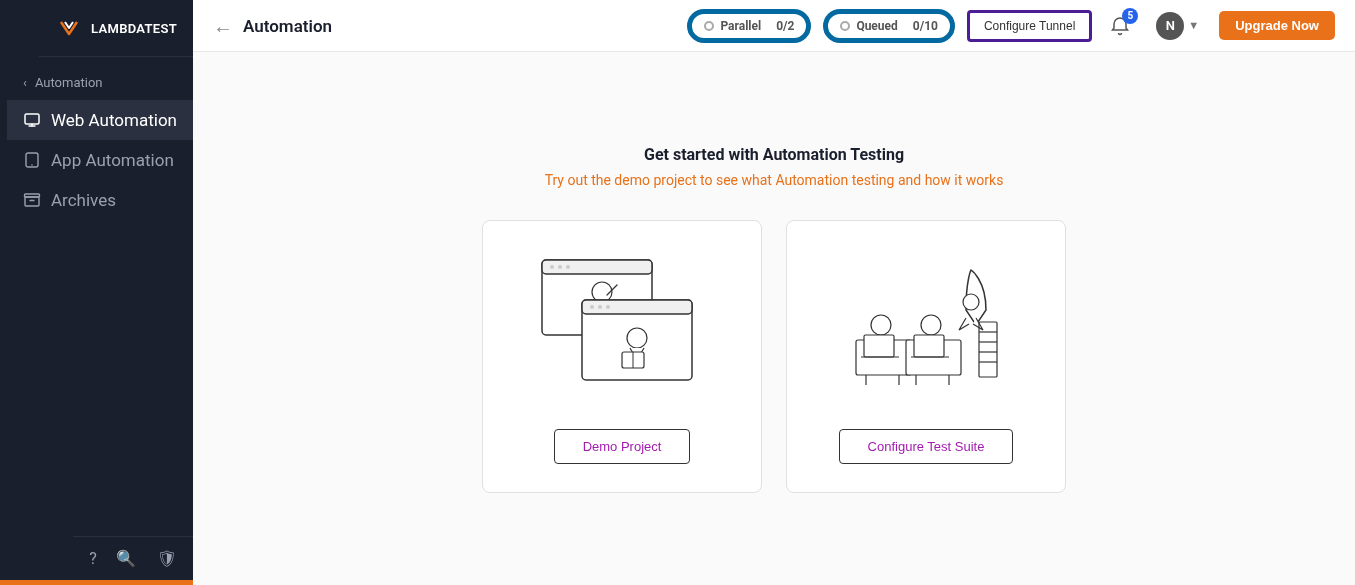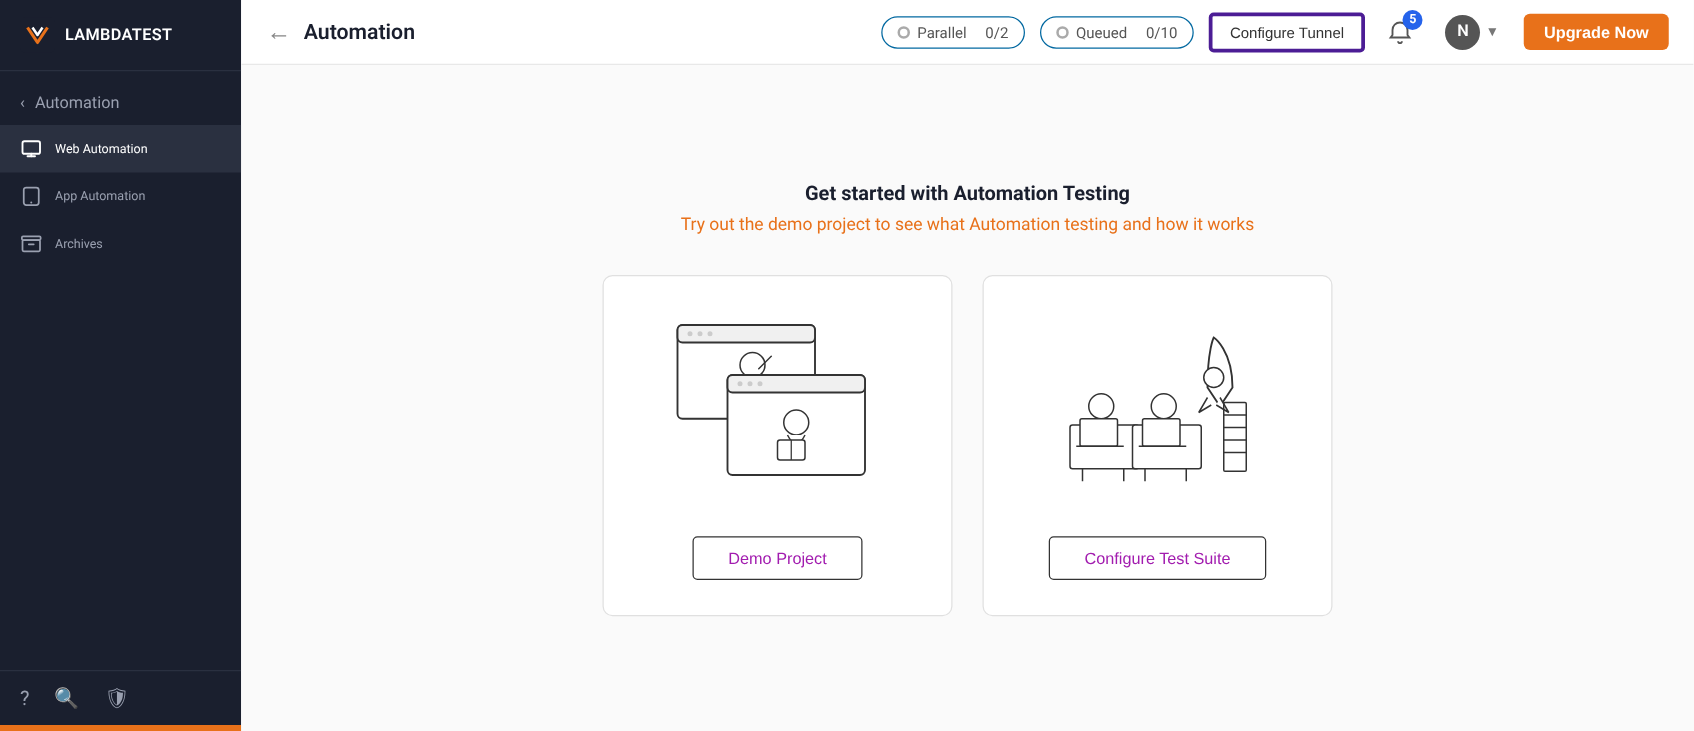--- a/index.html
+++ b/index.html
@@ -6,20 +6,21 @@
     body { font-family: -apple-system, BlinkMacSystemFont, 'Segoe UI', Roboto, sans-serif; display: flex; height: 585px; overflow: hidden; background: #f5f5f5; }
 
     
     .sidebar {
       width: 193px;
       background: #1a1f2e;
       display: flex;
       flex-direction: column;
       flex-shrink: 0;
       height: 100%;
+      align-items: flex-end;
     }
     .sidebar-logo {
       display: flex;
       align-items: center;
       padding: 14px 16px;
       gap: 8px;
       border-bottom: 1px solid #2a3040;
     }
     .logo-icon {
       width: 28px;
@@ -46,21 +47,21 @@
       font-size: 13px;
       cursor: pointer;
     }
 
     .nav-item {
       display: flex;
       align-items: center;
       gap: 10px;
       padding: 10px 16px;
       color: #9aa0b0;
-      font-size: 10px;
+      font-size: 17px;
       cursor: pointer;
       transition: background 0.15s;
     }
     .nav-item.active {
       background: #2a3040;
       color: #fff;
     }
 
     .nav-icon {
       width: 18px;
@@ -124,25 +125,26 @@
       display: flex;
       align-items: center;
       gap: 12px;
     }
 
     .status-badge {
       display: flex;
       align-items: center;
       gap: 6px;
       padding: 5px 12px;
-      border: 1px solid #0369a1;
+      border: 5px solid #0369a1;
       border-radius: 20px;
       font-size: 12px;
       color: #555;
       background: #fff;
+      font-weight: bold;
     }
     .status-dot {
       width: 10px;
       height: 10px;
       border-radius: 50%;
       border: 2px solid #aaa;
       background: #fff;
       flex-shrink: 0;
     }
 

